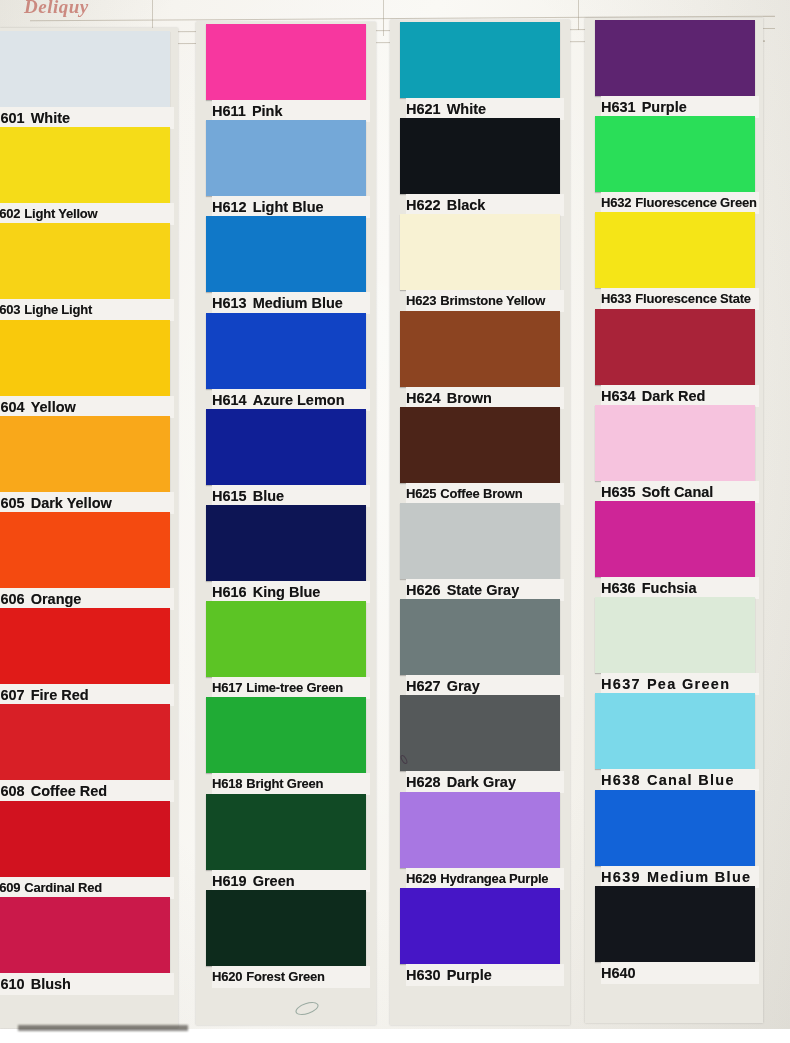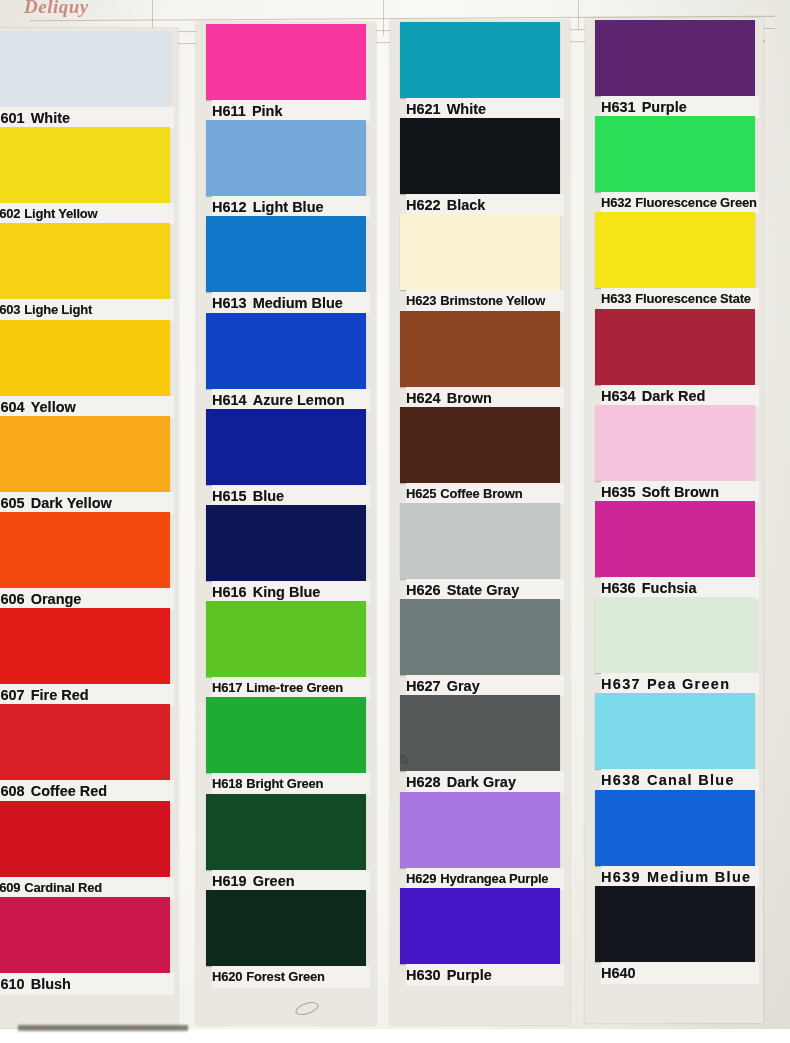--- a/index.html
+++ b/index.html
@@ -320,21 +320,21 @@
         <div class="swatch-row" style="top: 212.4px;">
           <div class="swatch" title="H633 Fluorescence Yellow" style="background: rgb(245, 229, 23);"></div>
           <div class="label tight"><span class="code">H633</span><span class="nm">Fluorescence State</span></div>
         </div>
         <div class="swatch-row" style="top: 308.6px;">
           <div class="swatch" title="H634 Dark Red" style="background: rgb(169, 35, 57);"></div>
           <div class="label"><span class="code">H634</span><span class="nm">Dark Red</span></div>
         </div>
         <div class="swatch-row" style="top: 404.8px;">
           <div class="swatch" title="H635 Soft Pink" style="background: rgb(246, 195, 222);"></div>
-          <div class="label"><span class="code">H635</span><span class="nm">Soft Brown</span></div>
+          <div class="label"><span class="code">H635</span><span class="nm">Soft Canal</span></div>
         </div>
         <div class="swatch-row" style="top: 501px;">
           <div class="swatch" title="H636 Fuchsia" style="background: rgb(206, 37, 151);"></div>
           <div class="label"><span class="code">H636</span><span class="nm">Fuchsia</span></div>
         </div>
         <div class="swatch-row" style="top: 597.2px;">
           <div class="swatch" title="H637 Pea Green" style="background: rgb(220, 234, 216);"></div>
           <div class="label wide"><span class="code">H637</span><span class="nm">Pea Green</span></div>
         </div>
         <div class="swatch-row" style="top: 693.4px;">

